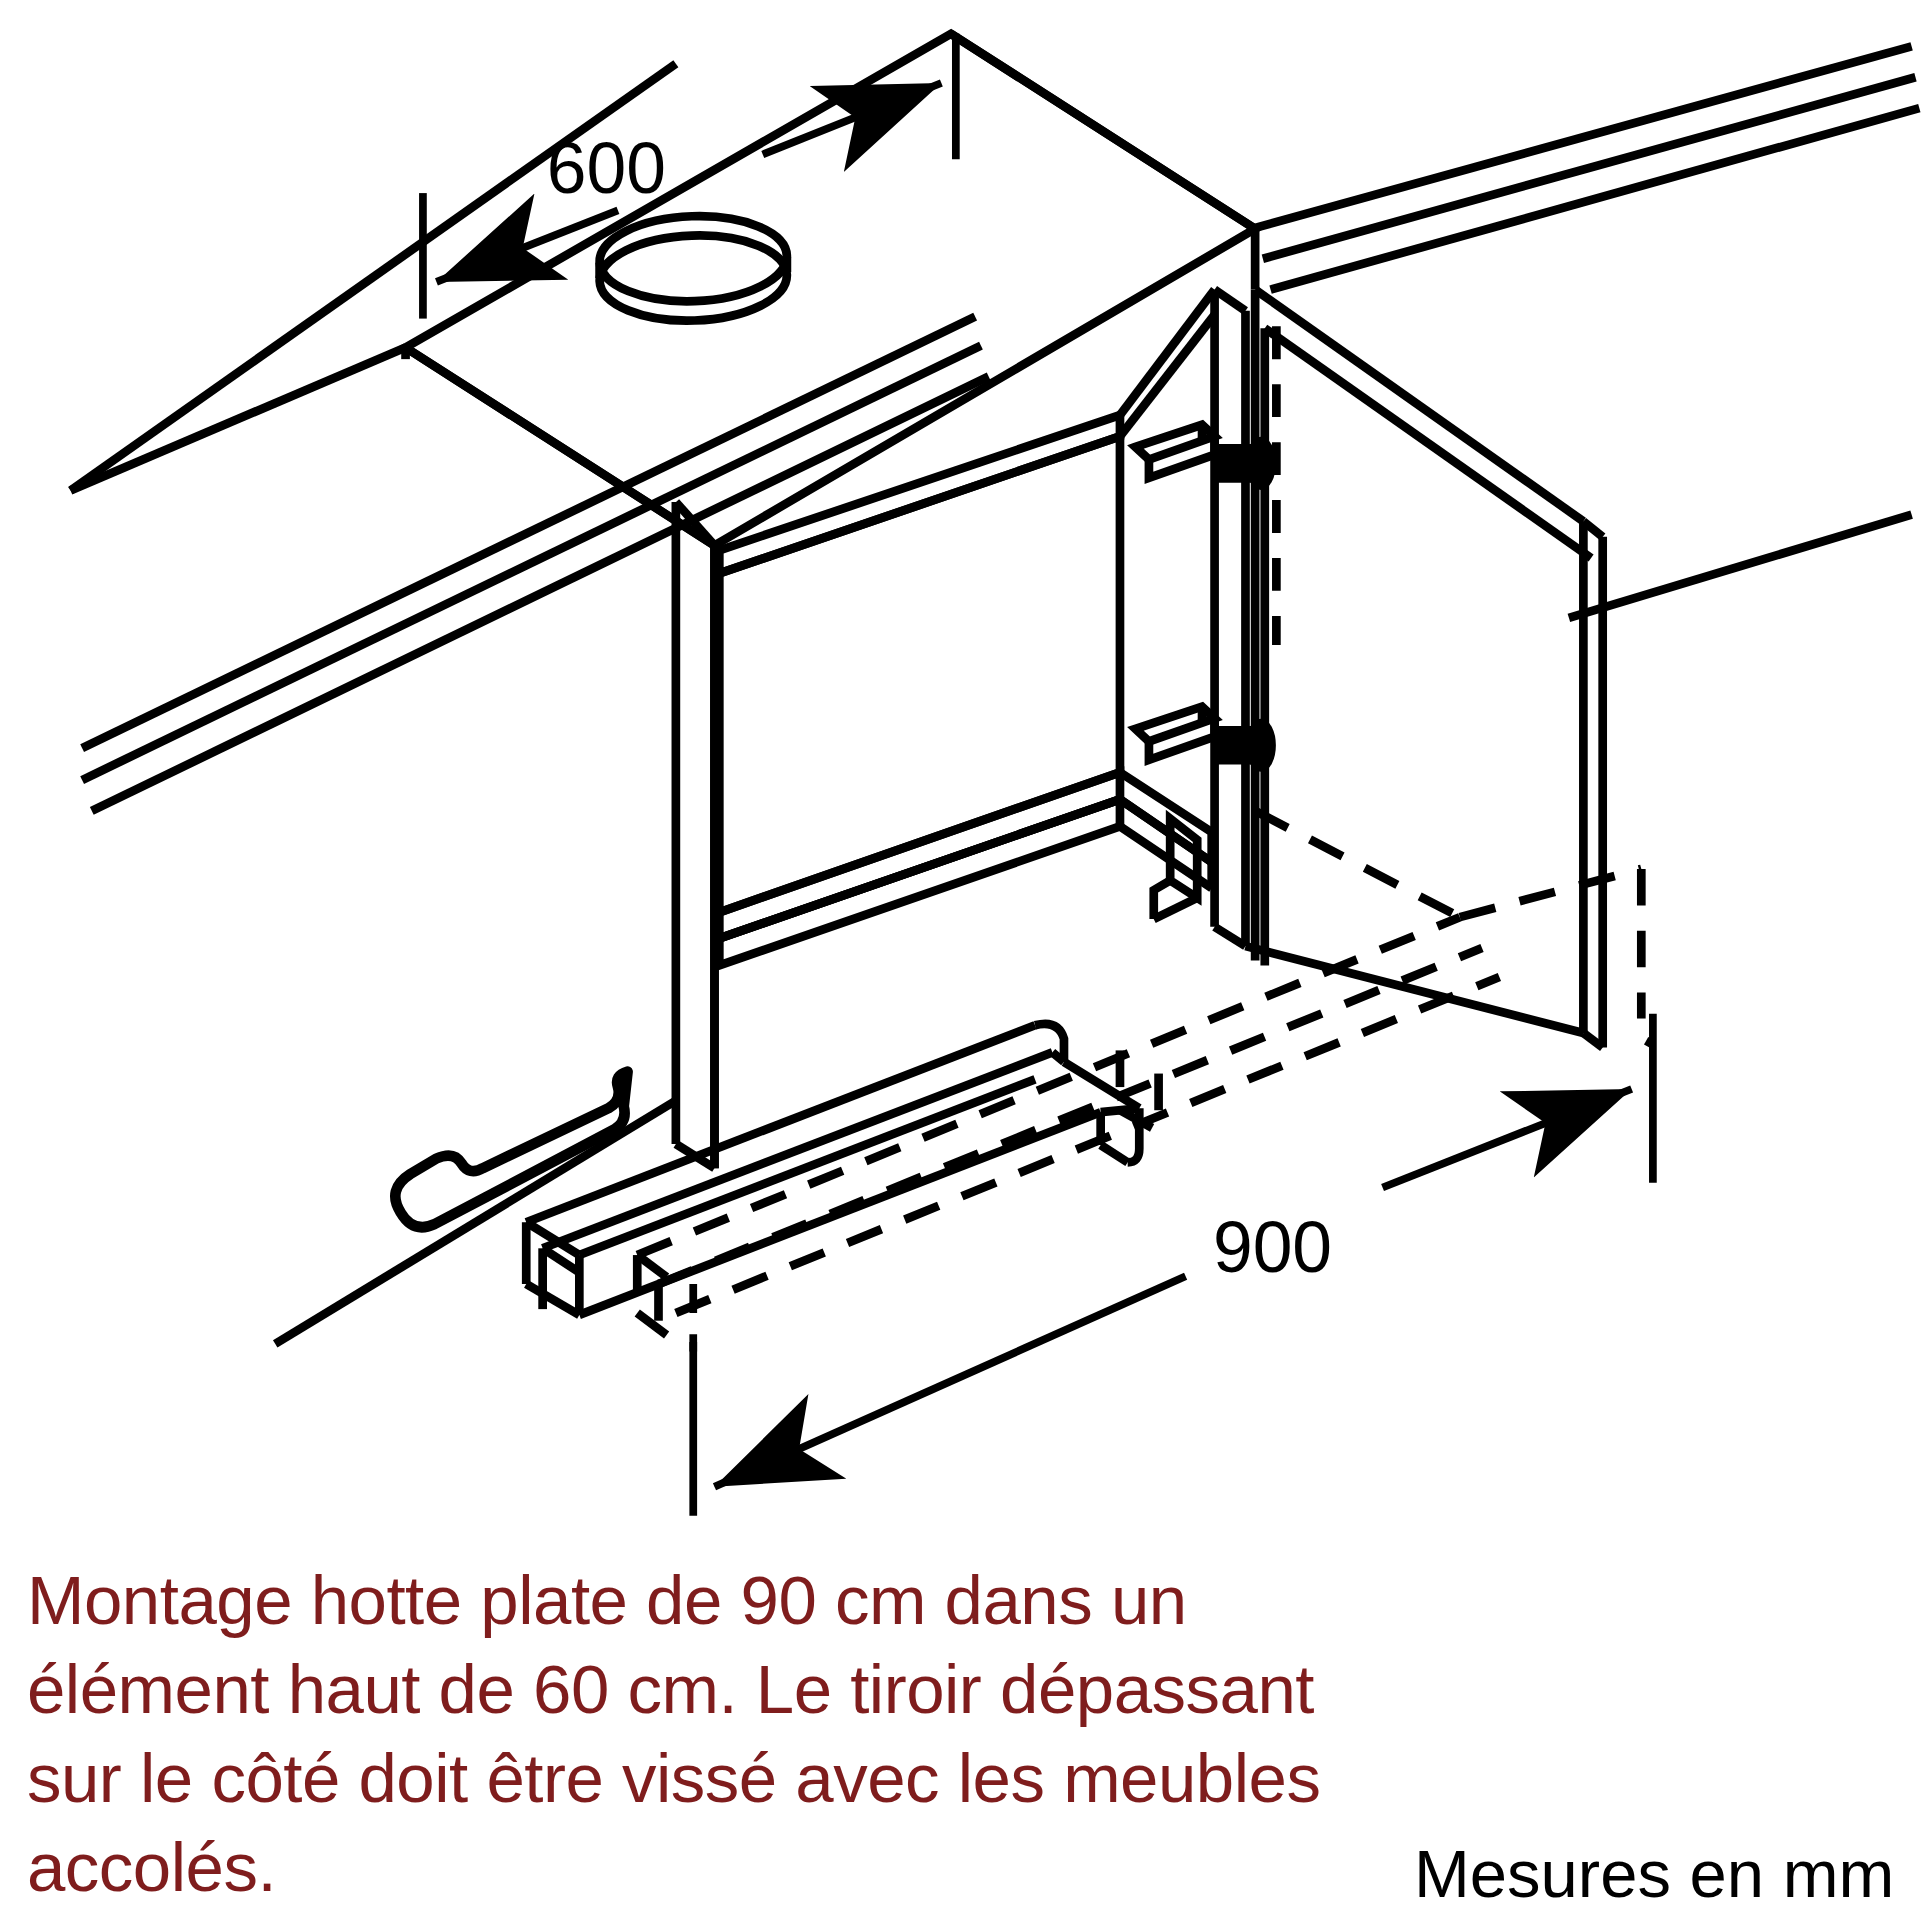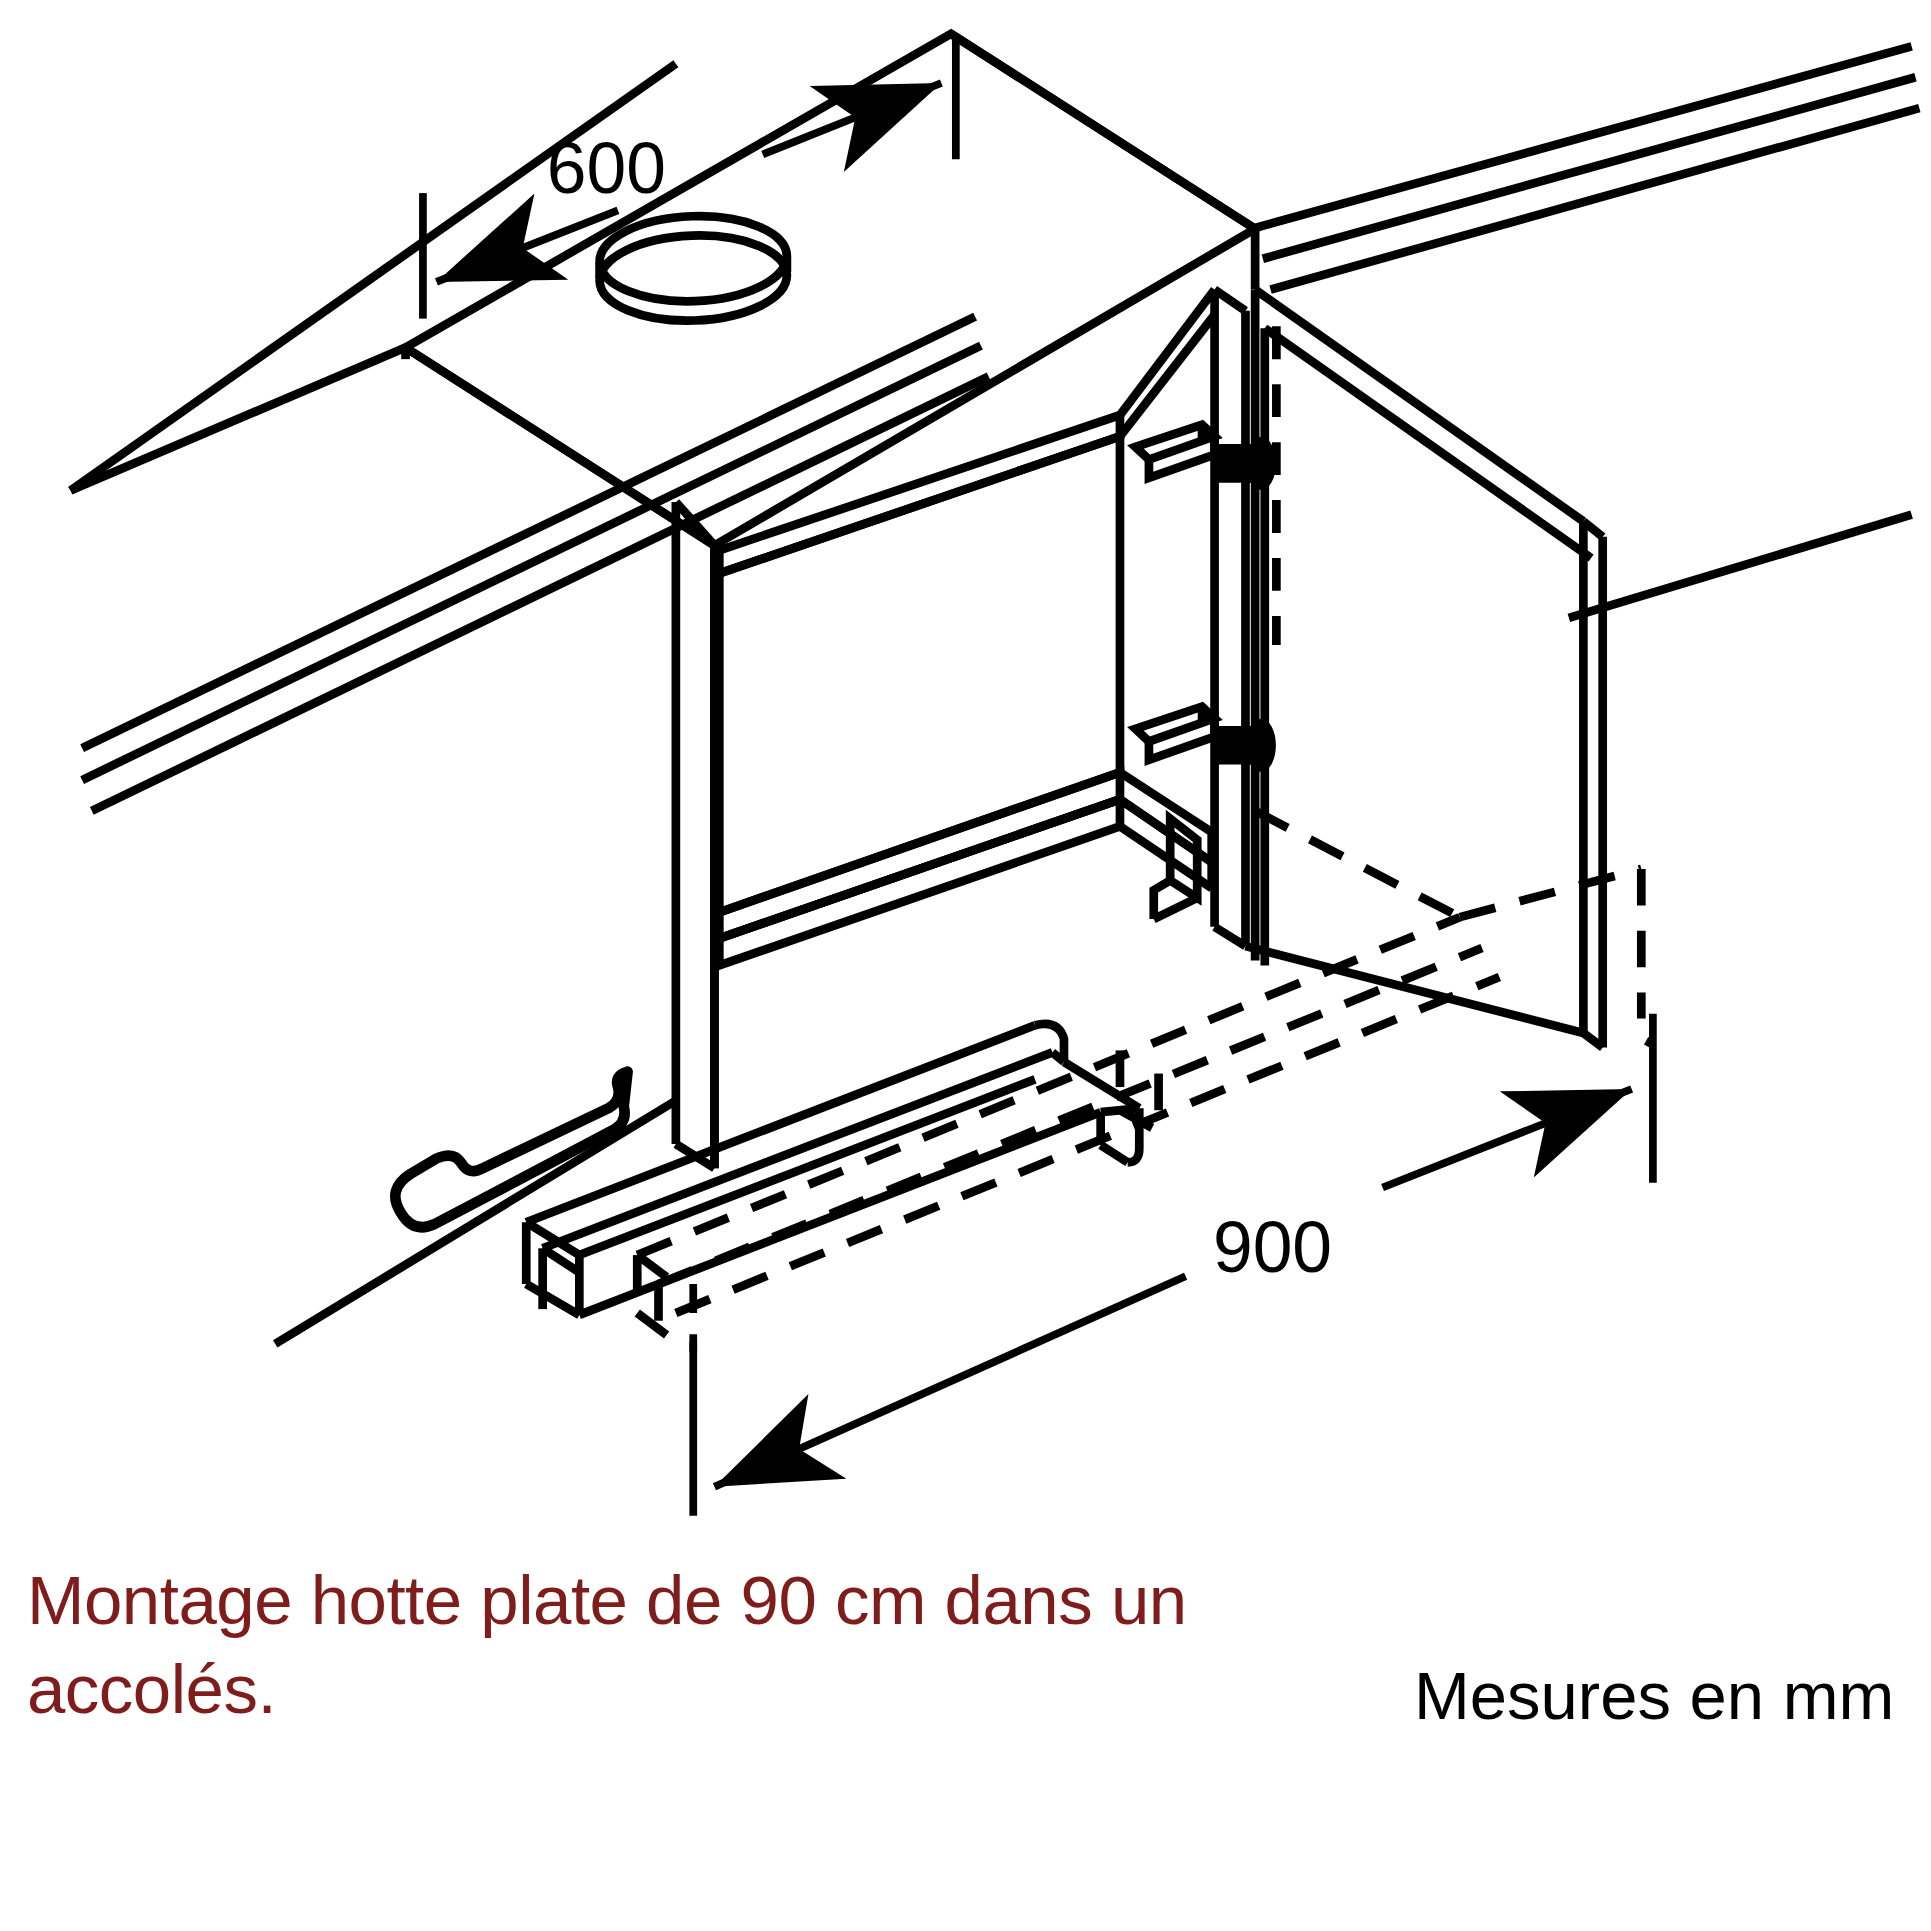--- a/index.html
+++ b/index.html
@@ -263,20 +263,22 @@
     </g>
 
     <text class="dimtext" x="628" y="200" text-anchor="middle">600</text>
 
     <text class="dimtext" x="1318" y="1318" text-anchor="middle">900</text>
 
   </svg>
 
   <div id="caption">
     <div class="cap-line">Montage hotte plate de 90 cm dans un</div>
+    <div class="cap-line">élément haut de 60 cm. Le tiroir dépassant</div>
+    <div class="cap-line">sur le côté doit être vissé avec les meubles</div>
     <div id="cap-last-row">
       <div class="cap-line">accolés.</div>
       <div id="units-note">Mesures en mm</div>
     </div>
   </div>
 
 </div>
 
 
 </body></html>

